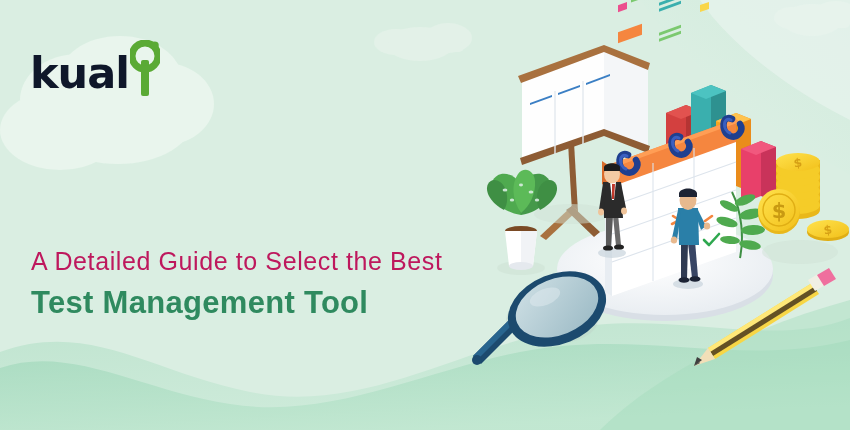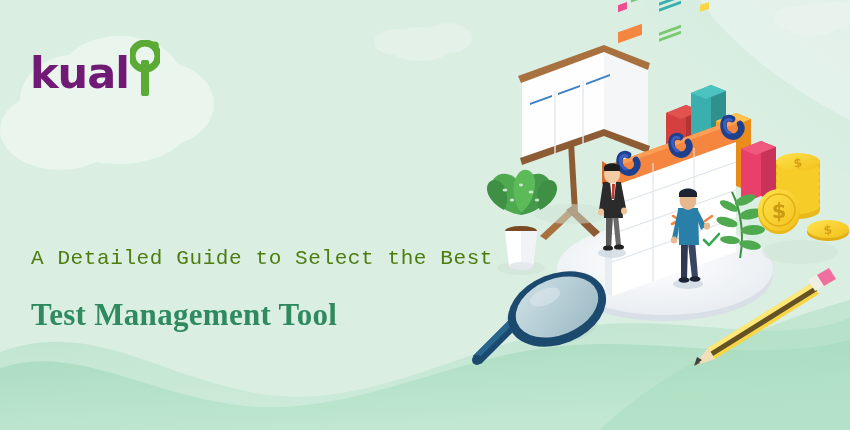--- a/index.html
+++ b/index.html
@@ -19,54 +19,54 @@
   #logo{
     position:absolute;left:30px;top:40px;
     display:flex;align-items:flex-end;
     z-index:40;
   }
   #logo .word{
     font-family:"DejaVu Sans", sans-serif;
     font-weight:bold;
     font-size:43px;
     letter-spacing:-1px;
-    color:#701a75;
+    color:#0f172a;
     line-height:1;
     position:relative;
   }
   #logo .wd-a{ }
   #logo .wd-b{ margin-left:1px;}
   #logo .mark{
     position:relative;
     width:30px;height:58px;
     margin:0 1px -3px 1px;
     display:inline-block;
   }
 
   
   #headline{
     position:absolute;left:31px;top:246px;
     z-index:40;
   }
   #headline .sub{
-    font-family:Liberation Mono, monospace;
-    font-size:21px;
-    color:#4d7c0f;
+    font-family:Liberation Sans, sans-serif;
+    font-size:25px;
+    color:#be185d;
     letter-spacing:0.6px;
     line-height:1.2;
     white-space:nowrap;
   }
   #headline .main{
-    font-family:Liberation Serif, serif;
+    font-family:Liberation Sans, sans-serif;
     font-size:31px;
     font-weight:bold;
     color:#2f8a5f;
     letter-spacing:0.3px;
     line-height:1.25;
-    margin-top:25px;
+    margin-top:8px;
     white-space:nowrap;
   }
 </style>
 </head>
 <body>
 
 <div id="banner">
 
   <svg class="layer" viewBox="0 0 850 430" width="850" height="430">
     <defs>

